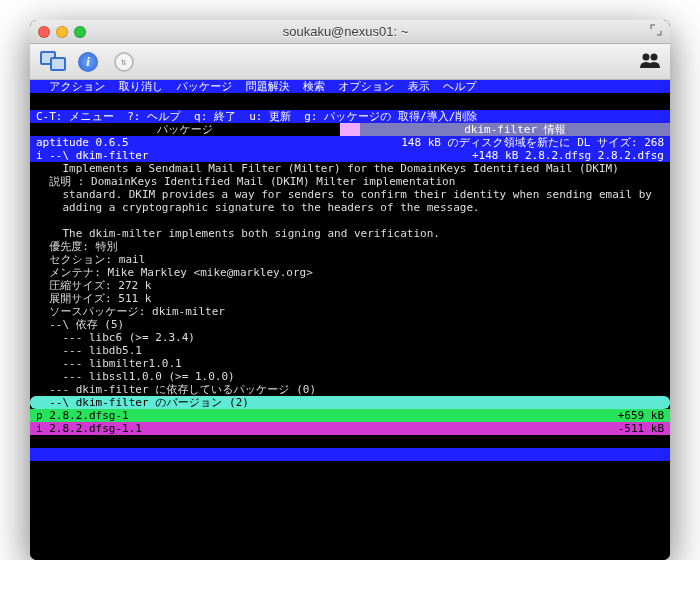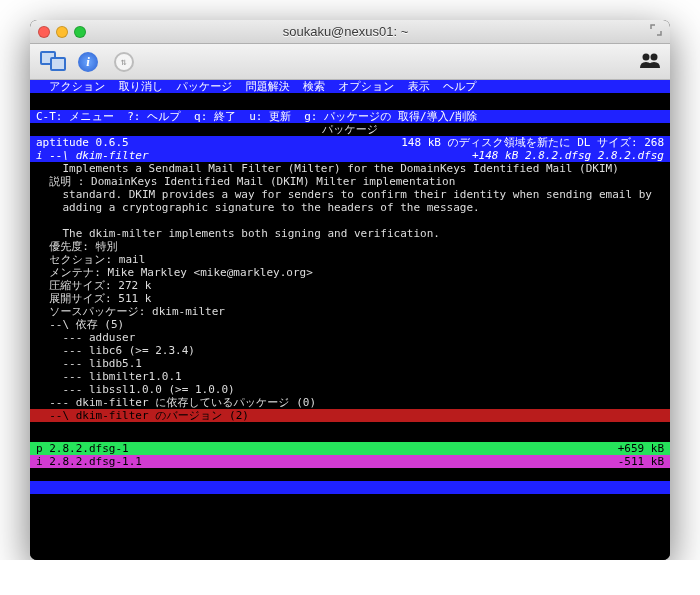--- a/index.html
+++ b/index.html
@@ -76,24 +76,24 @@
     min-height: 480px;
   }
   .row { white-space: pre; padding: 0 6px; height: 13px; }
   .menu-bar { background: #1f22ff; color: #fff; }
   .help-bar { background: #1f22ff; color: #fff; margin-top: 17px; }
   .tabs-row { background: #f0abfc; color: #fff; display: flex; padding: 0; height: 13px; gap: 20px; }
   .tab { flex: 1; text-align: center; }
   .tab.active { background: #7b7bbd; color: #fff; }
   .tab.inactive { background: #000; color: #ddd; }
   .status-row { background: #1f22ff; color: #fff; display: flex; justify-content: space-between; padding: 0 6px; height: 13px; align-items: center; }
-  .selected-row { background: #1f22ff; color: #fff; display: flex; justify-content: space-between; padding: 0 6px; height: 13px; font-style: italic; }
+  .selected-row { background: #1f22ff; color: #fff; display: flex; justify-content: space-between; padding: 0 6px; height: 13px; }
   .body { color: #ddd; }
-  .cyan-row { background: #b91c1c; color: #000; }
-  .green-row { background: #26e35b; color: #000; display: flex; justify-content: space-between; padding: 0 6px; height: 13px; margin-top: 20px; }
+  .cyan-row { background: #5eead4; color: #000; border-radius: 6px; }
+  .green-row { background: #26e35b; color: #000; display: flex; justify-content: space-between; padding: 0 6px; height: 13px; }
   .magenta-row { background: #d23bd2; color: #000; display: flex; justify-content: space-between; padding: 0 6px; height: 13px; }
   .blue-strip { background: #1f22ff; height: 13px; }
 </style>
 </head>
 <body>
 
 <div class="window">
 
   <div class="titlebar">
     <div class="traffic">
@@ -132,20 +132,21 @@
           </g>
         </svg>
     </div>
   </div>
 
   <div class="term">
     <div class="row menu-bar">  アクション  取り消し  パッケージ  問題解決  検索  オプション  表示  ヘルプ</div>
     <div class="row help-bar">C-T: メニュー  ?: ヘルプ  q: 終了  u: 更新  g: パッケージの 取得/導入/削除</div>
     <div class="tabs-row">
       <div class="tab inactive">パッケージ</div>
+      <div class="tab active">dkim-filter 情報</div>
     </div>
     <div class="status-row">
       <span>aptitude 0.6.5</span>
       <span>148 kB のディスク領域を新たに  DL サイズ: 268</span>
     </div>
     <div class="selected-row">
       <span>i   --\ dkim-filter</span>
       <span>+148 kB 2.8.2.dfsg 2.8.2.dfsg</span>
     </div>
 
@@ -155,21 +156,20 @@
     <div class="row body">    adding a cryptographic signature to the headers of the message.</div>
     <div class="row body"></div>
     <div class="row body">    The dkim-milter implements both signing and verification.</div>
     <div class="row body">  優先度: 特別</div>
     <div class="row body">  セクション: mail</div>
     <div class="row body">  メンテナ: Mike Markley &lt;mike@markley.org&gt;</div>
     <div class="row body">  圧縮サイズ: 272 k</div>
     <div class="row body">  展開サイズ: 511 k</div>
     <div class="row body">  ソースパッケージ: dkim-milter</div>
     <div class="row body">  --\ 依存 (5)</div>
-    <div class="row body">    --- adduser</div>
     <div class="row body">    --- libc6 (&gt;= 2.3.4)</div>
     <div class="row body">    --- libdb5.1</div>
     <div class="row body">    --- libmilter1.0.1</div>
     <div class="row body">    --- libssl1.0.0 (&gt;= 1.0.0)</div>
     <div class="row body">  --- dkim-filter に依存しているパッケージ (0)</div>
 
     <div class="row cyan-row">  --\ dkim-filter のバージョン (2)</div>
     <div class="green-row">
       <span>p   2.8.2.dfsg-1</span>
       <span>+659 kB   </span>

